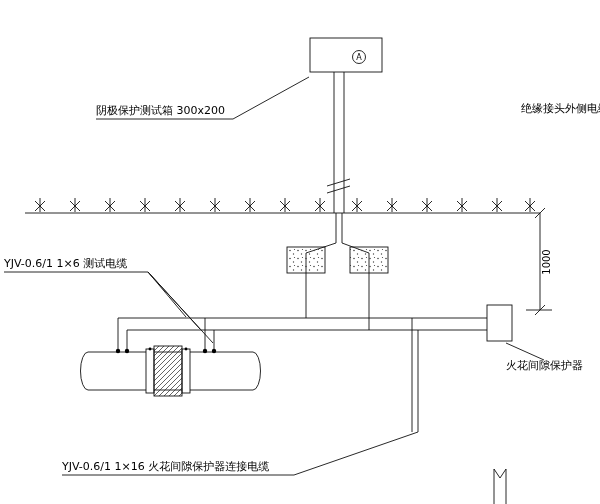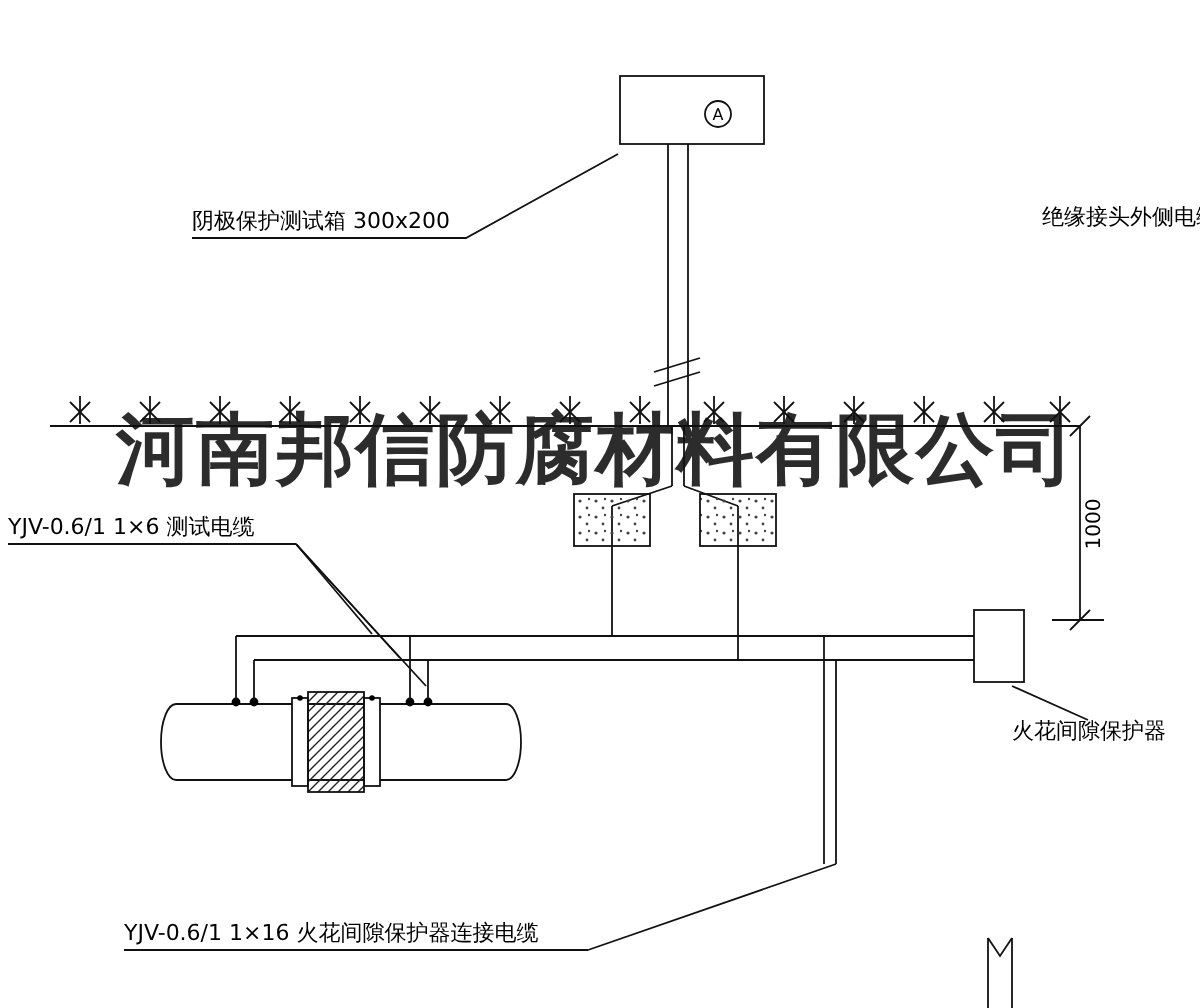--- a/index.html
+++ b/index.html
@@ -158,15 +158,14 @@
 
     <text x="359" y="60" font-size="8" text-anchor="middle">A</text>
     <text x="96" y="114" font-size="11">阴极保护测试箱 300x200</text>
     <text x="521" y="112" font-size="11">绝缘接头外侧电缆</text>
     <text x="4" y="267" font-size="11">YJV-0.6/1 1×6  测试电缆</text>
     <text x="506" y="369" font-size="11">火花间隙保护器</text>
     <text x="62" y="470" font-size="11">YJV-0.6/1 1×16  火花间隙保护器连接电缆</text>
     <text x="550" y="262" font-size="10" text-anchor="middle" transform="rotate(-90 550 262)">1000</text>
   </svg>
 
-  <div class="watermark">河南邦信防腐材料有限公司</div>
 
 </div>
 
 </body></html>

